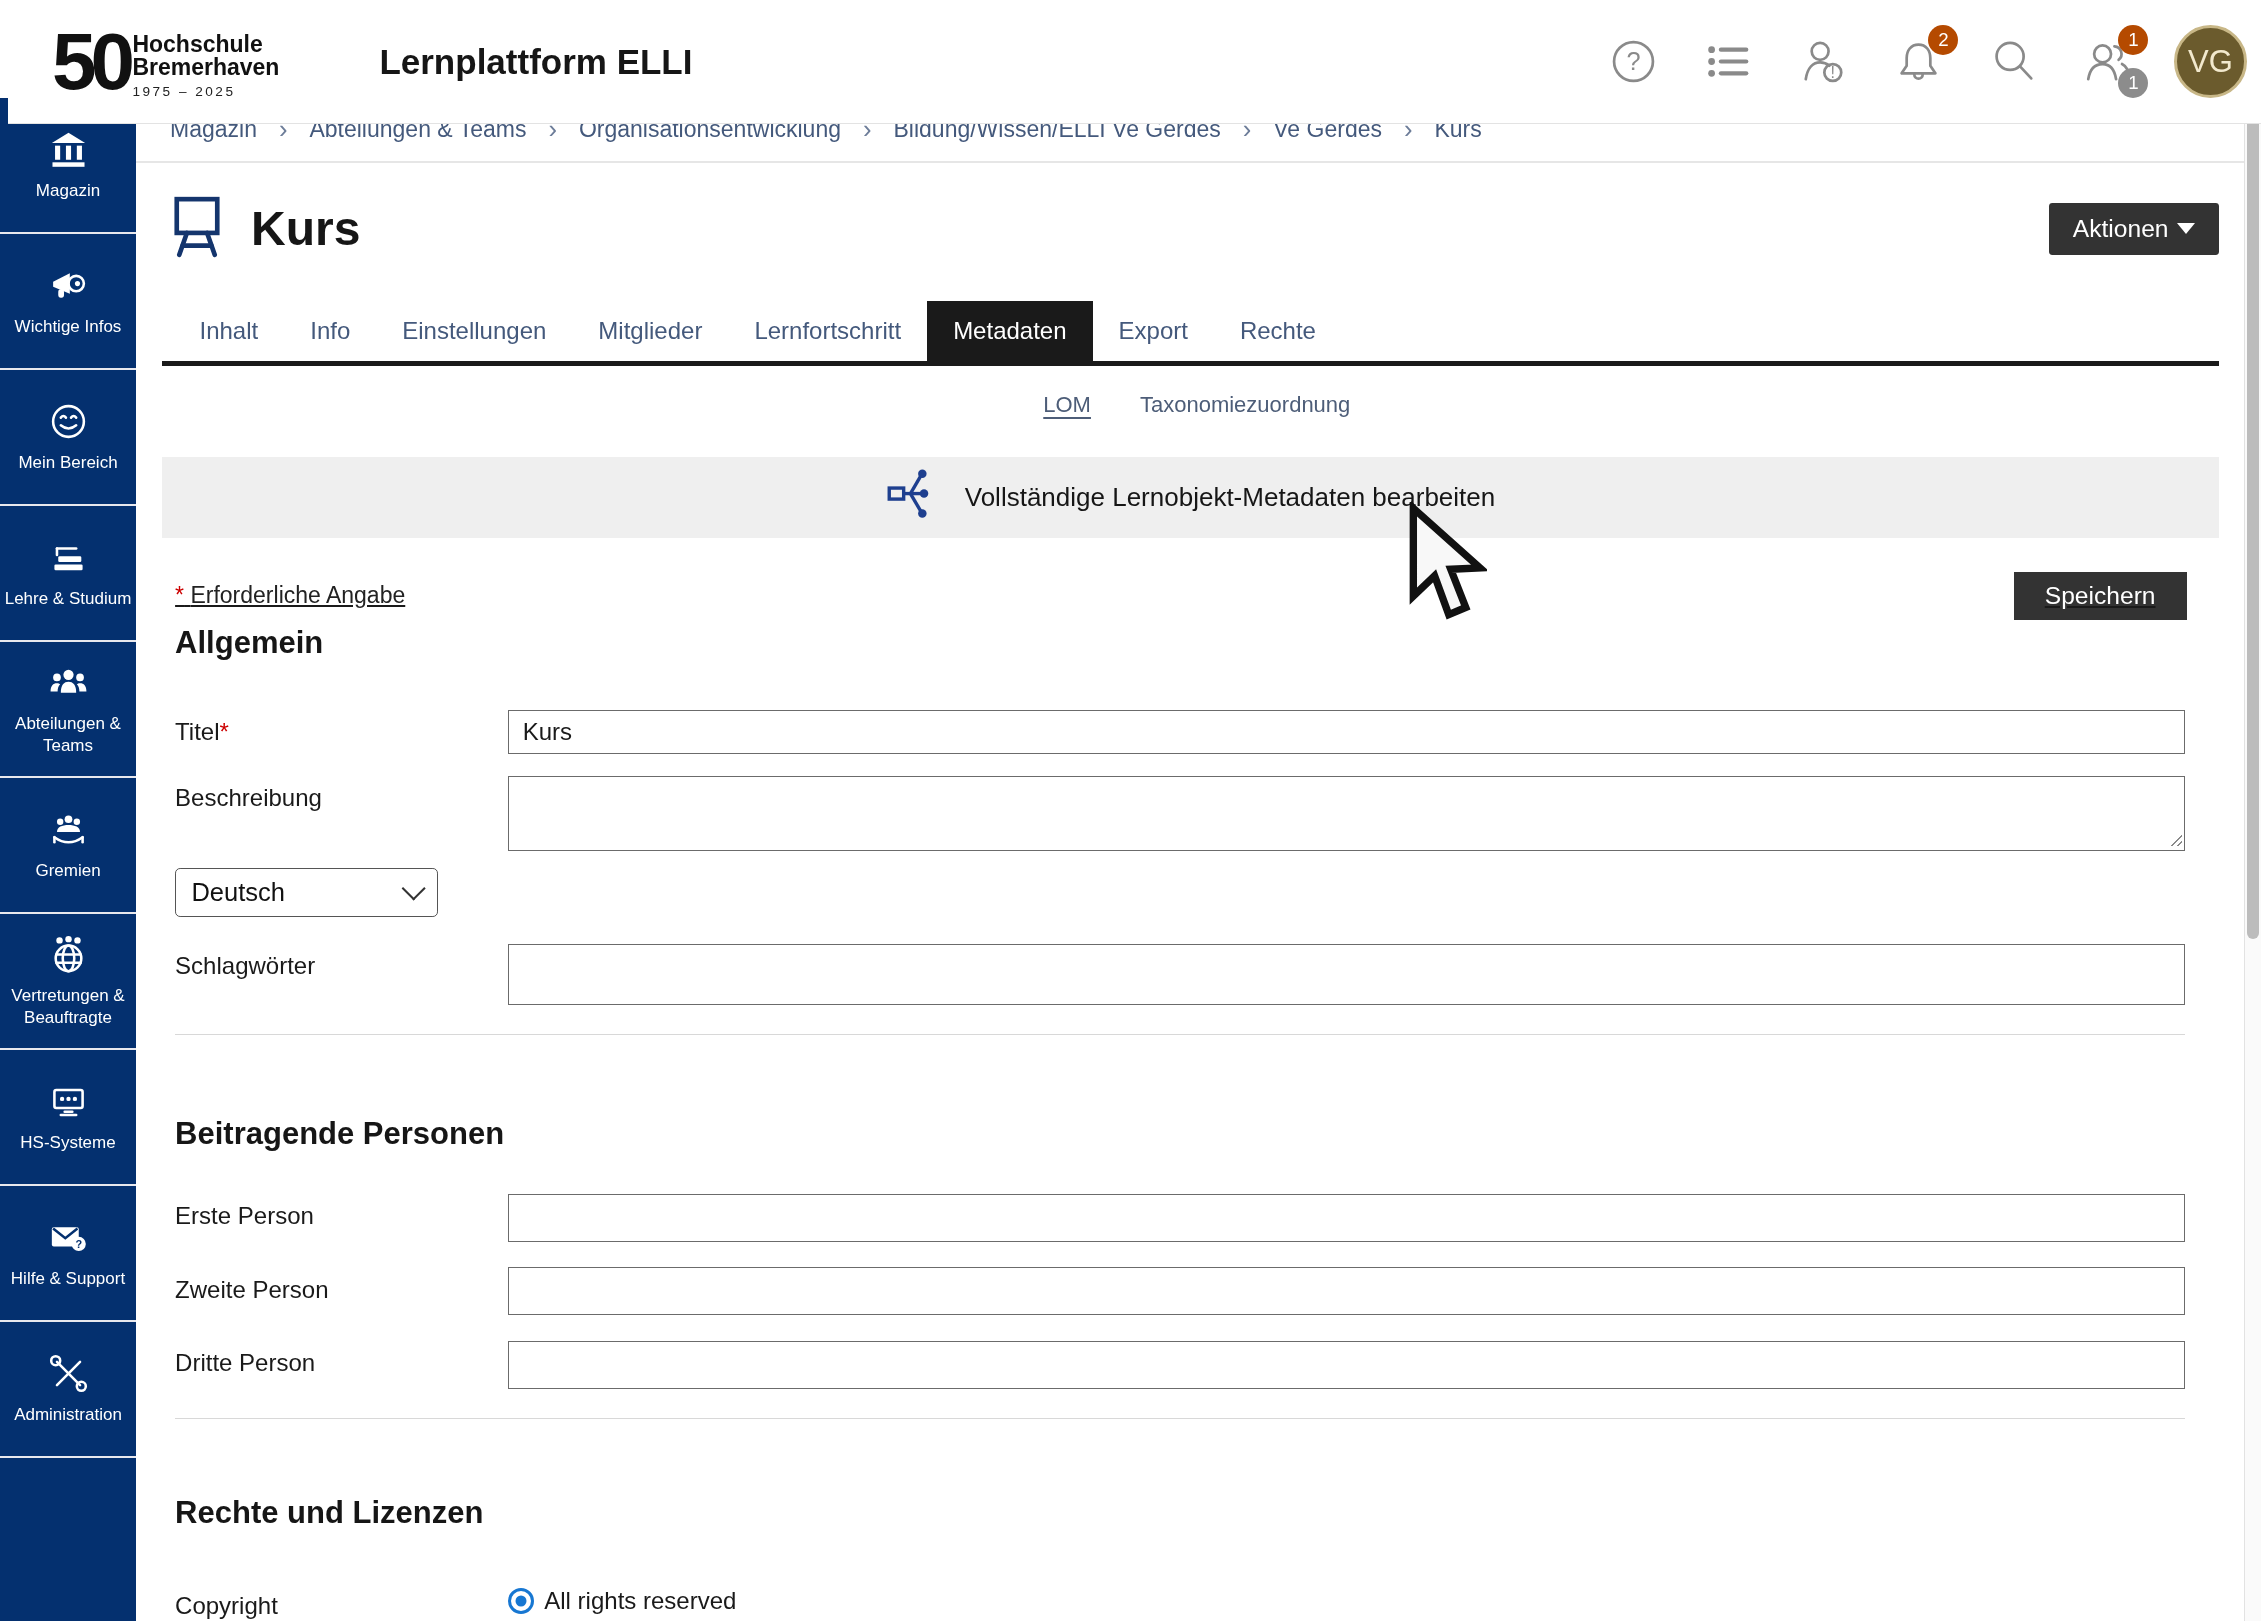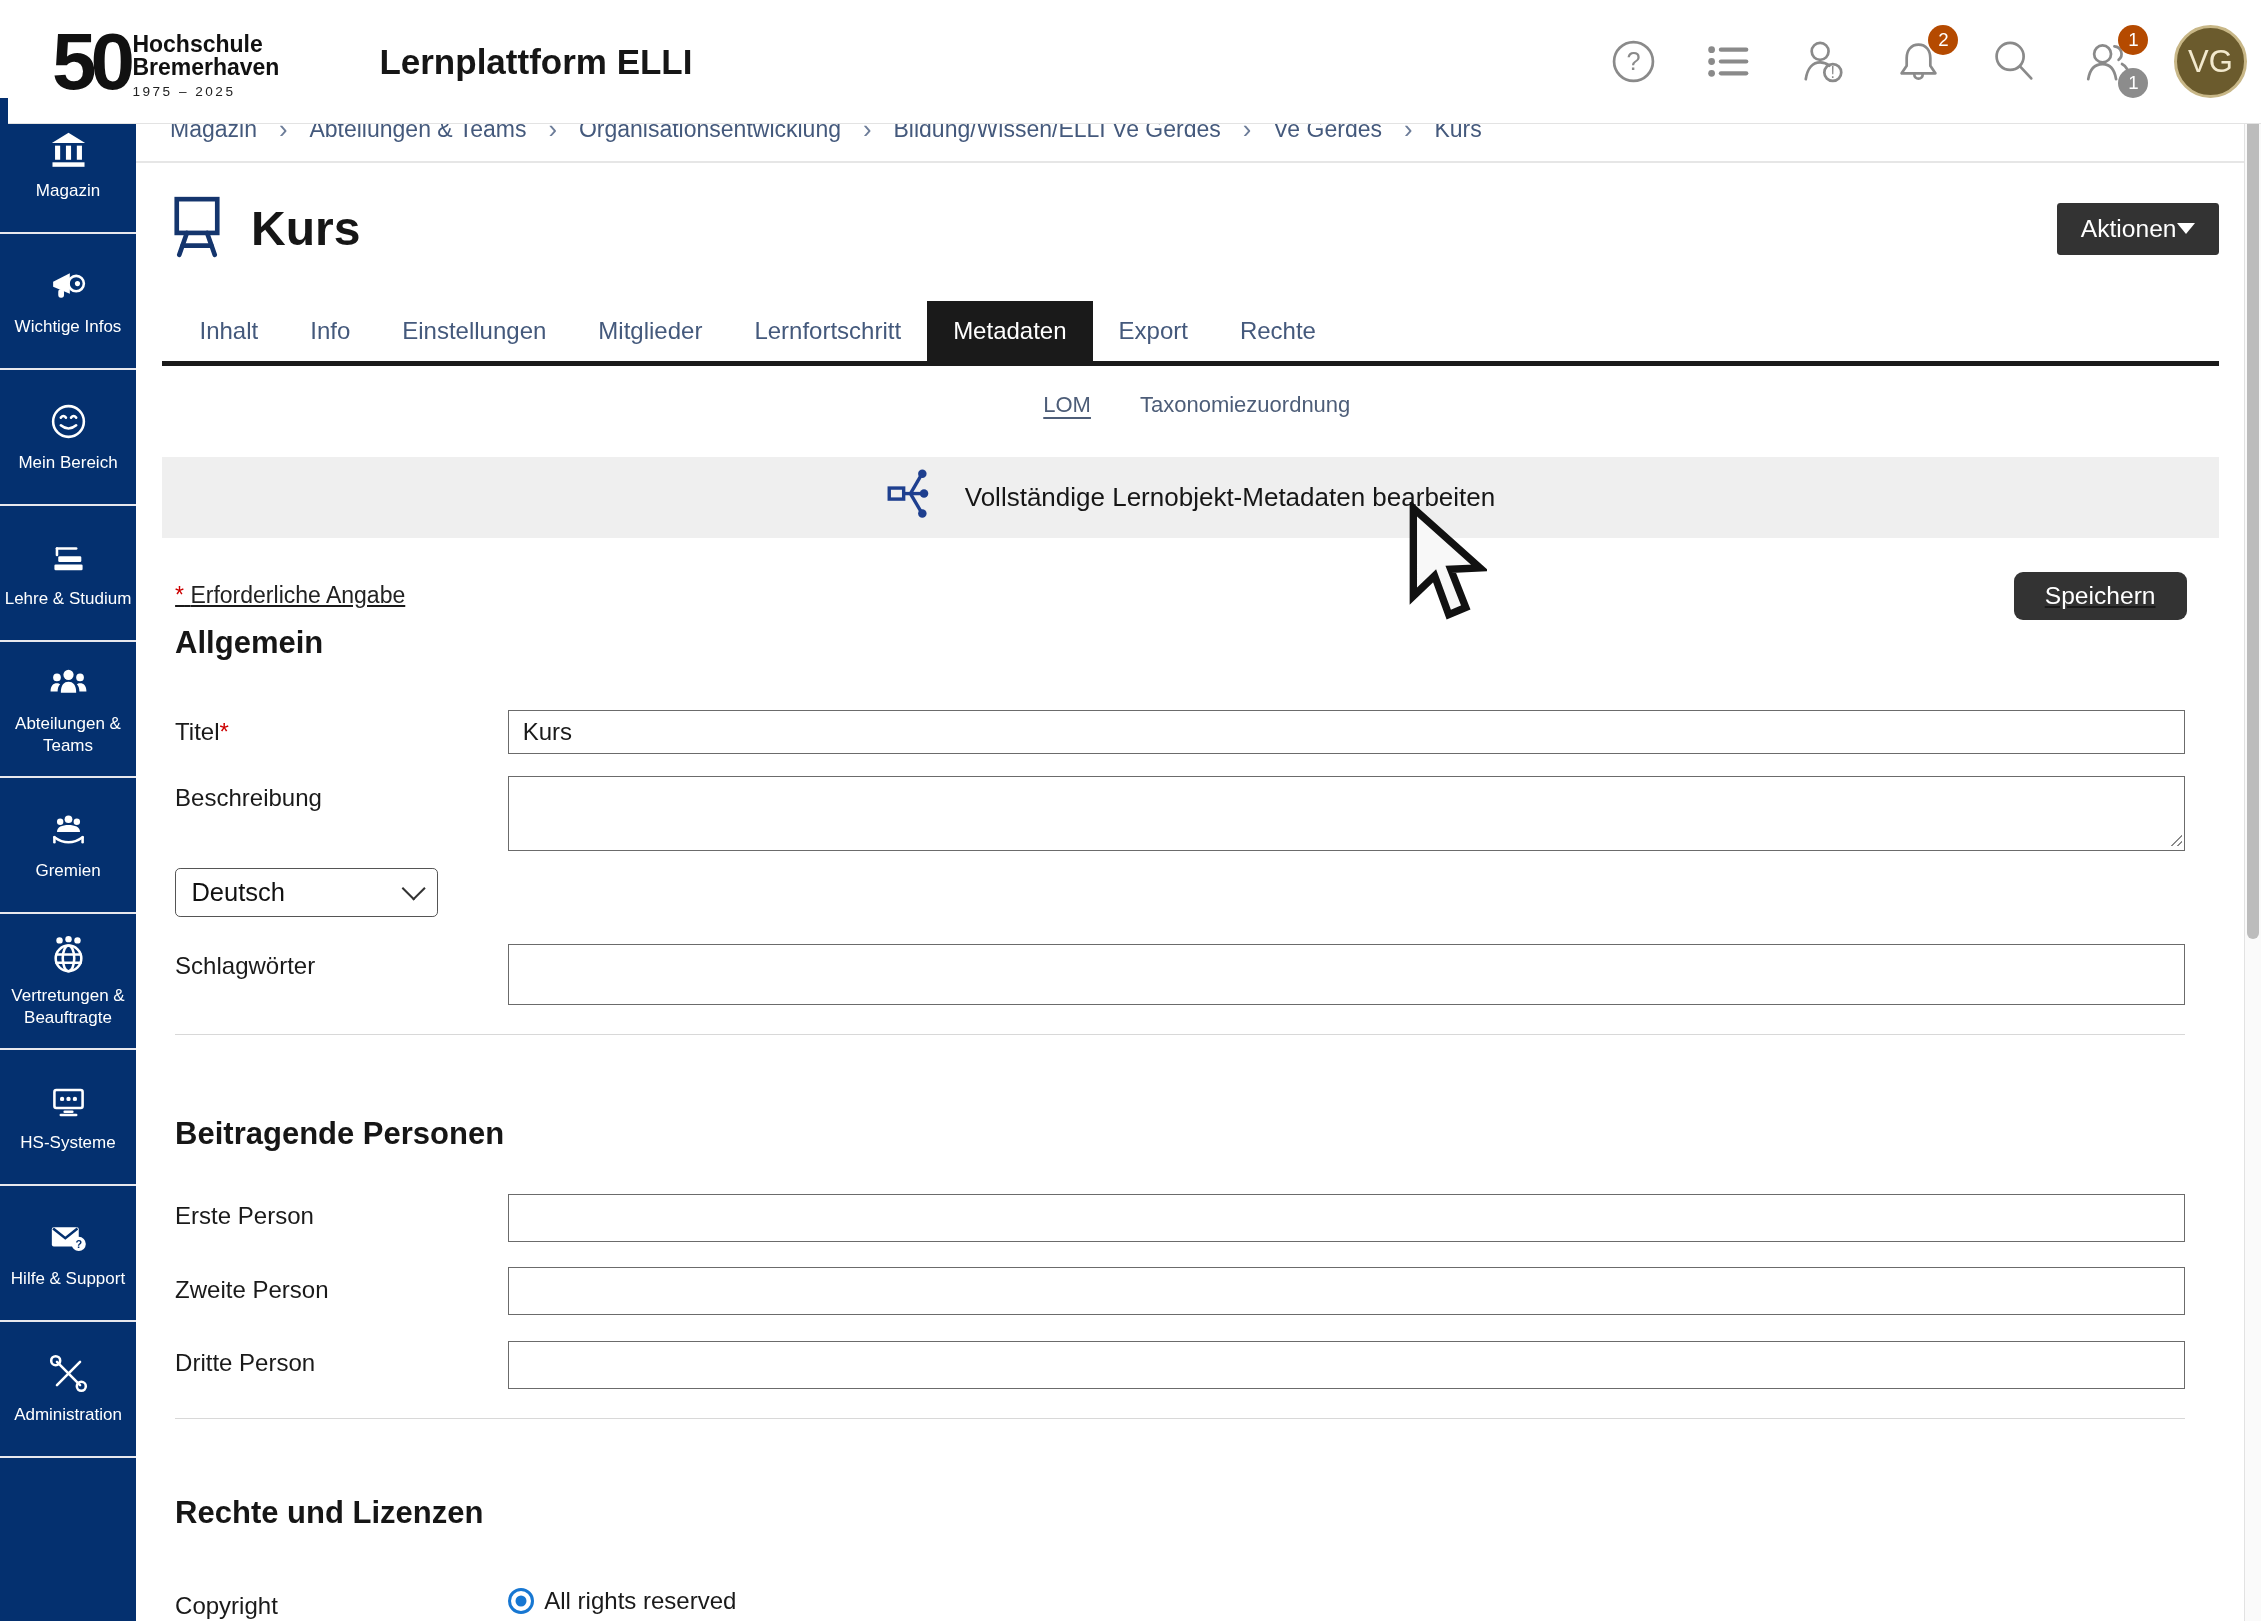--- a/index.html
+++ b/index.html
@@ -77,21 +77,21 @@
   .content { padding:0 25.5px; }
 
   .title-row { margin-top:29px; display:flex; align-items:center; padding-left:8.5px; }
   .title-row h1 { font-size:48px; font-weight:700; margin:0 0 0 27px; color:#161616; }
   .easel svg { width:54px; height:70px; stroke:#14356d; fill:none; stroke-width:5.5; stroke-linecap:round; }
   .btn-dark {
     background:#333333; color:#fff; border:none; border-radius:3.4px;
     font-size:24.6px; font-family:inherit; cursor:pointer;
     display:flex; align-items:center; padding:12px 24px;
   }
-  .actions-btn { margin-left:auto; gap:0; }
+  .actions-btn { margin-left:auto; gap:8px; }
   .caret { width:0; height:0; border-left:9.3px solid transparent; border-right:9.3px solid transparent; border-top:11px solid #fff; }
 
   .tabs {
     margin-top:36px; display:flex; align-items:stretch; padding-left:12px;
     border-bottom:5.1px solid #1a1a1a;
   }
   .tab { font-size:24px; color:#44597c; padding:16px 26px; cursor:pointer; }
   .tab.active { background:#1a1a1a; color:#fff; }
 
   .subtabs { margin-top:25.5px; padding-left:13.6px; display:flex; gap:49px; font-size:22px; color:#4d5d78;justify-content:center; }
@@ -101,21 +101,21 @@
   .banner {
     margin-top:39px; height:81px; background:#efefef;
     display:flex; align-items:center; justify-content:center; gap:24px;
     font-size:26px; color:#161616; cursor:pointer;
   }
   .share svg { width:56px; height:56px; }
 
   .action-row { margin-top:34px; display:flex; align-items:flex-start; padding-left:13.6px;text-decoration:underline; }
   .required-note { font-size:23px; color:#222; padding-top:10.2px; }
   .req { color:#cc0000; }
-  .save-btn { margin-left:auto; margin-right:32px; padding:10.2px 31px; border-radius:9px; }
+  .save-btn { margin-left:auto; margin-right:32px; padding:10.2px 31px; border-radius:0; }
 
   .sec-heading { font-size:31px; font-weight:700; color:#161616; padding-left:13.6px; margin:0; }
   .h-allgemein { margin-top:5.1px; }
 
   .form { margin-top:49px; }
   .frow { display:flex; padding-left:13.6px; margin-right:34px; }
   .flabel { width:333px; flex:0 0 333px; font-size:24px; color:#1a1a1a; padding-top:8.5px; }
   .fcontrol { flex:1; position:relative; }
   .tin {
     width:100%; height:44px; border:1.7px solid #6b6b6b; border-radius:0;

